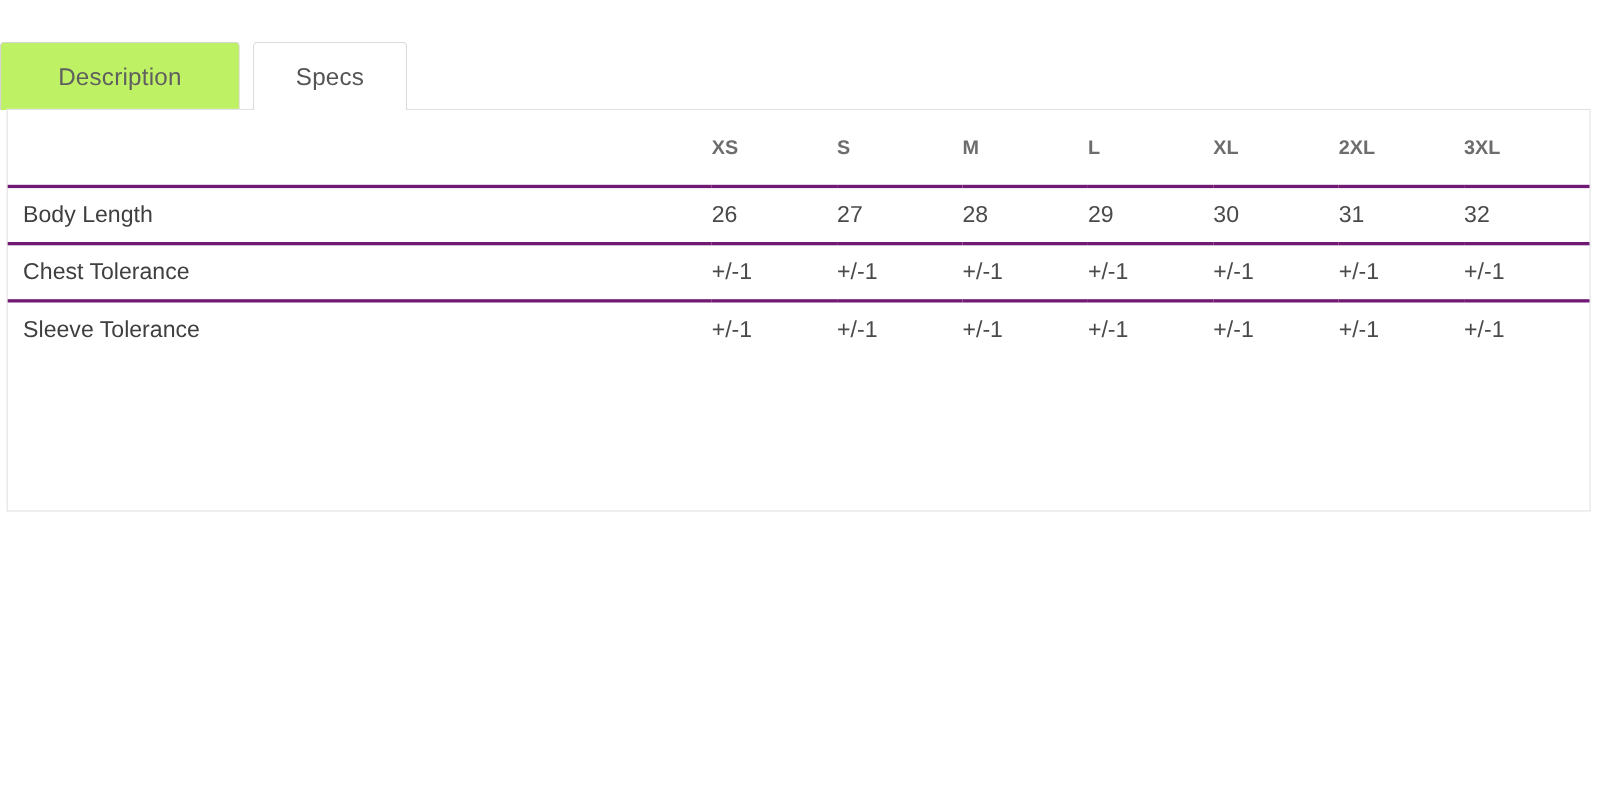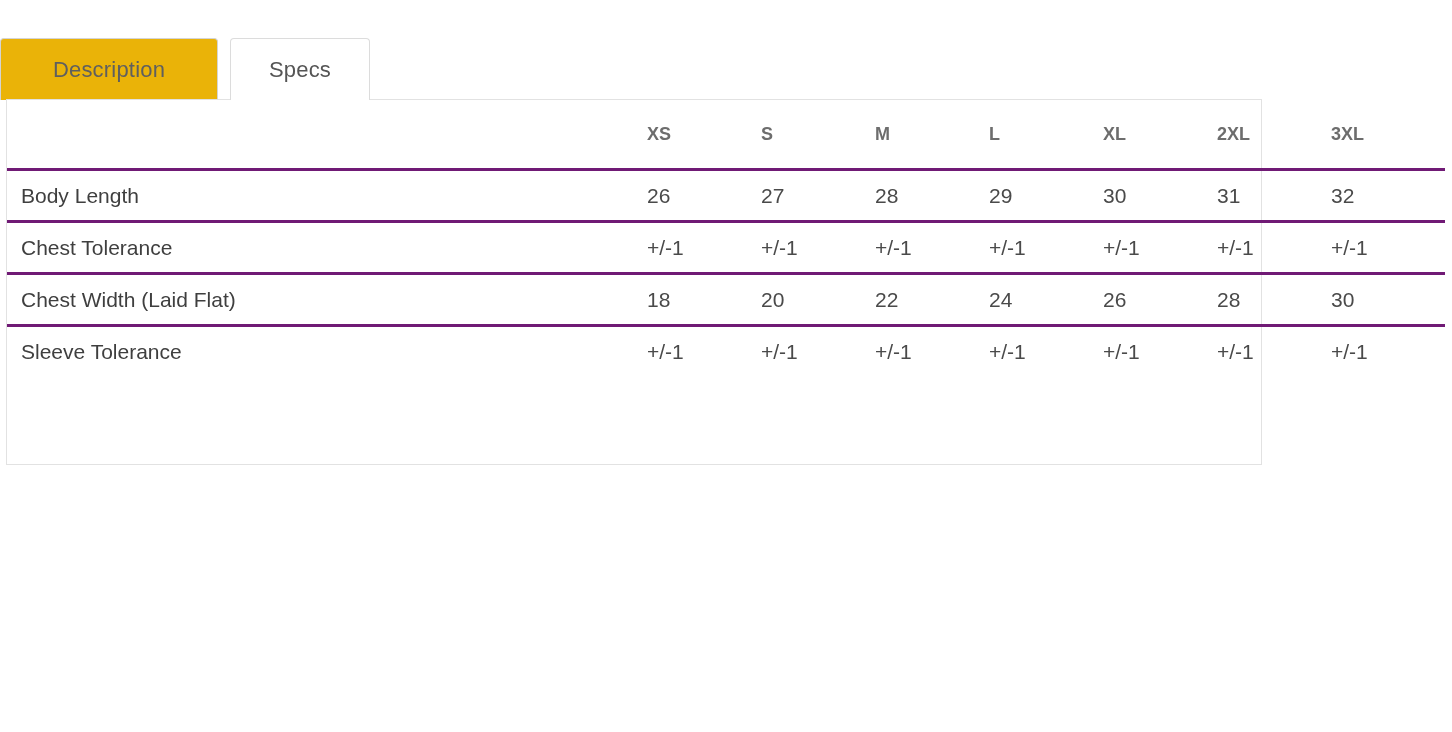--- a/index.html
+++ b/index.html
@@ -43,40 +43,40 @@
     letter-spacing: 0.2px;
     cursor: pointer;
     user-select: none;
     border: 1px solid #dcdcdc;
     border-bottom: none;
     border-top-left-radius: 4px;
     border-top-right-radius: 4px;
   }
   .tab.inactive {
     width: 218px;
-    background: #eab308;
+    background: #bef264;
     border-color: #d4d4d4;
     color: #5f5f5f;
   }
   .tab.active {
     width: 140px;
     background: #ffffff;
     border-color: #dcdcdc;
     color: #555555;
     margin-left: 12px;
     position: relative;
     z-index: 3;
   }
 
   
   .panel {
     position: absolute;
     left: 6px;
     top: 99px;
-    width: 1256px;
+    width: 1440px;
     height: 366px;
     box-sizing: border-box;
     border: 1px solid #e2e2e2;
     background: #ffffff;
     z-index: 1;
   }
 
   table.specs {
     border-collapse: collapse;
     width: 100%;
@@ -171,30 +171,20 @@
           <td class="row-label">Chest Tolerance</td>
           <td>+/-1</td>
           <td>+/-1</td>
           <td>+/-1</td>
           <td>+/-1</td>
           <td>+/-1</td>
           <td>+/-1</td>
           <td>+/-1</td>
         </tr>
         <tr>
-          <td class="row-label">Chest Width (Laid Flat)</td>
-          <td>18</td>
-          <td>20</td>
-          <td>22</td>
-          <td>24</td>
-          <td>26</td>
-          <td>28</td>
-          <td>30</td>
-        </tr>
-        <tr>
           <td class="row-label">Sleeve Tolerance</td>
           <td>+/-1</td>
           <td>+/-1</td>
           <td>+/-1</td>
           <td>+/-1</td>
           <td>+/-1</td>
           <td>+/-1</td>
           <td>+/-1</td>
         </tr>
       </tbody>

